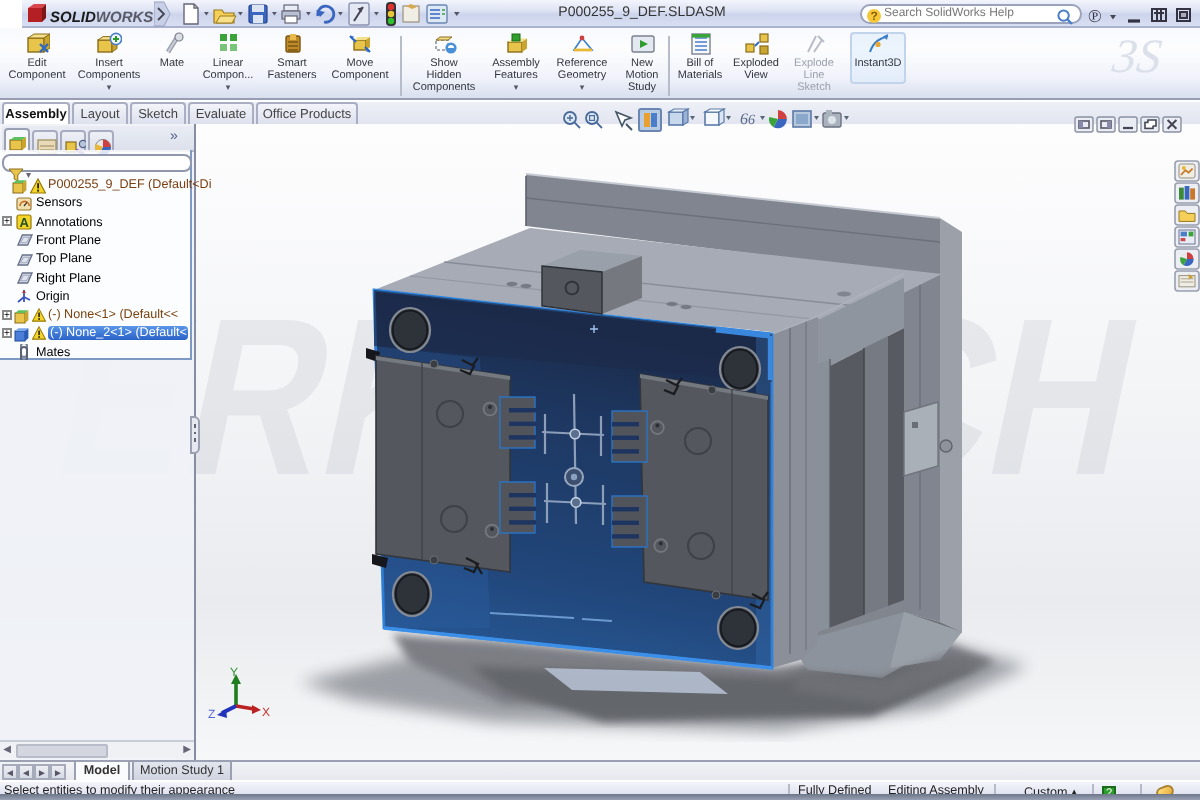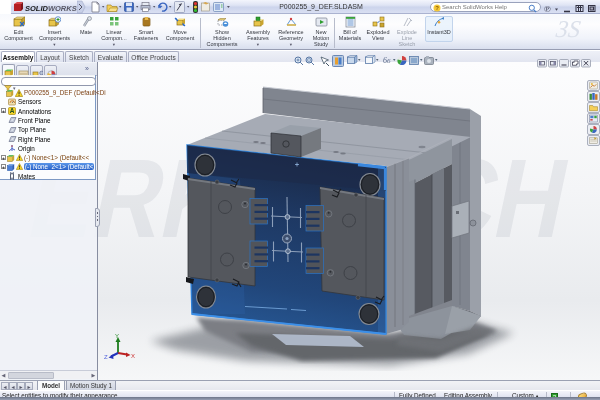--- a/index.html
+++ b/index.html
@@ -504,21 +504,21 @@
 </div>
 
 <div id="tabstrip" class="abs">
   <div class="ttab active" style="left:1px;width:34px;">Assembly</div>
   <div class="ttab" style="left:36px;width:28px;">Layout</div>
   <div class="ttab" style="left:65px;width:28px;">Sketch</div>
   <div class="ttab" style="left:94px;width:33px;">Evaluate</div>
   <div class="ttab" style="left:128px;width:51px;">Office Products</div>
 </div>
 
-<div id="headsup" class="abs" style="left:293px;top:53px;width:150px;height:12px;">
+<div id="headsup" class="abs" style="left:280px;top:53px;width:150px;height:12px;">
 <svg width="150" height="12" viewBox="0 0 150 12">
   <g stroke="#4a6a9a" stroke-width="0.9" fill="none">
     <circle cx="5" cy="5" r="3" fill="#dce8f6"></circle>
           <path d="M7.2 7.2 L10 10"></path>
           <path d="M3.5 5 h3 M5 3.5 v3" stroke-width="0.7"></path>
     <circle cx="16" cy="5" r="3" fill="#dce8f6"></circle>
           <path d="M18.2 7.2 L21 10"></path>
           <rect x="14.8" y="3.8" width="2.4" height="2.4" stroke-width="0.6"></rect>
   </g>
   <path d="M28 2 l3 7 l1.5 -3 l3 -1 z" fill="#fff" stroke="#456" stroke-width="0.8"></path>

